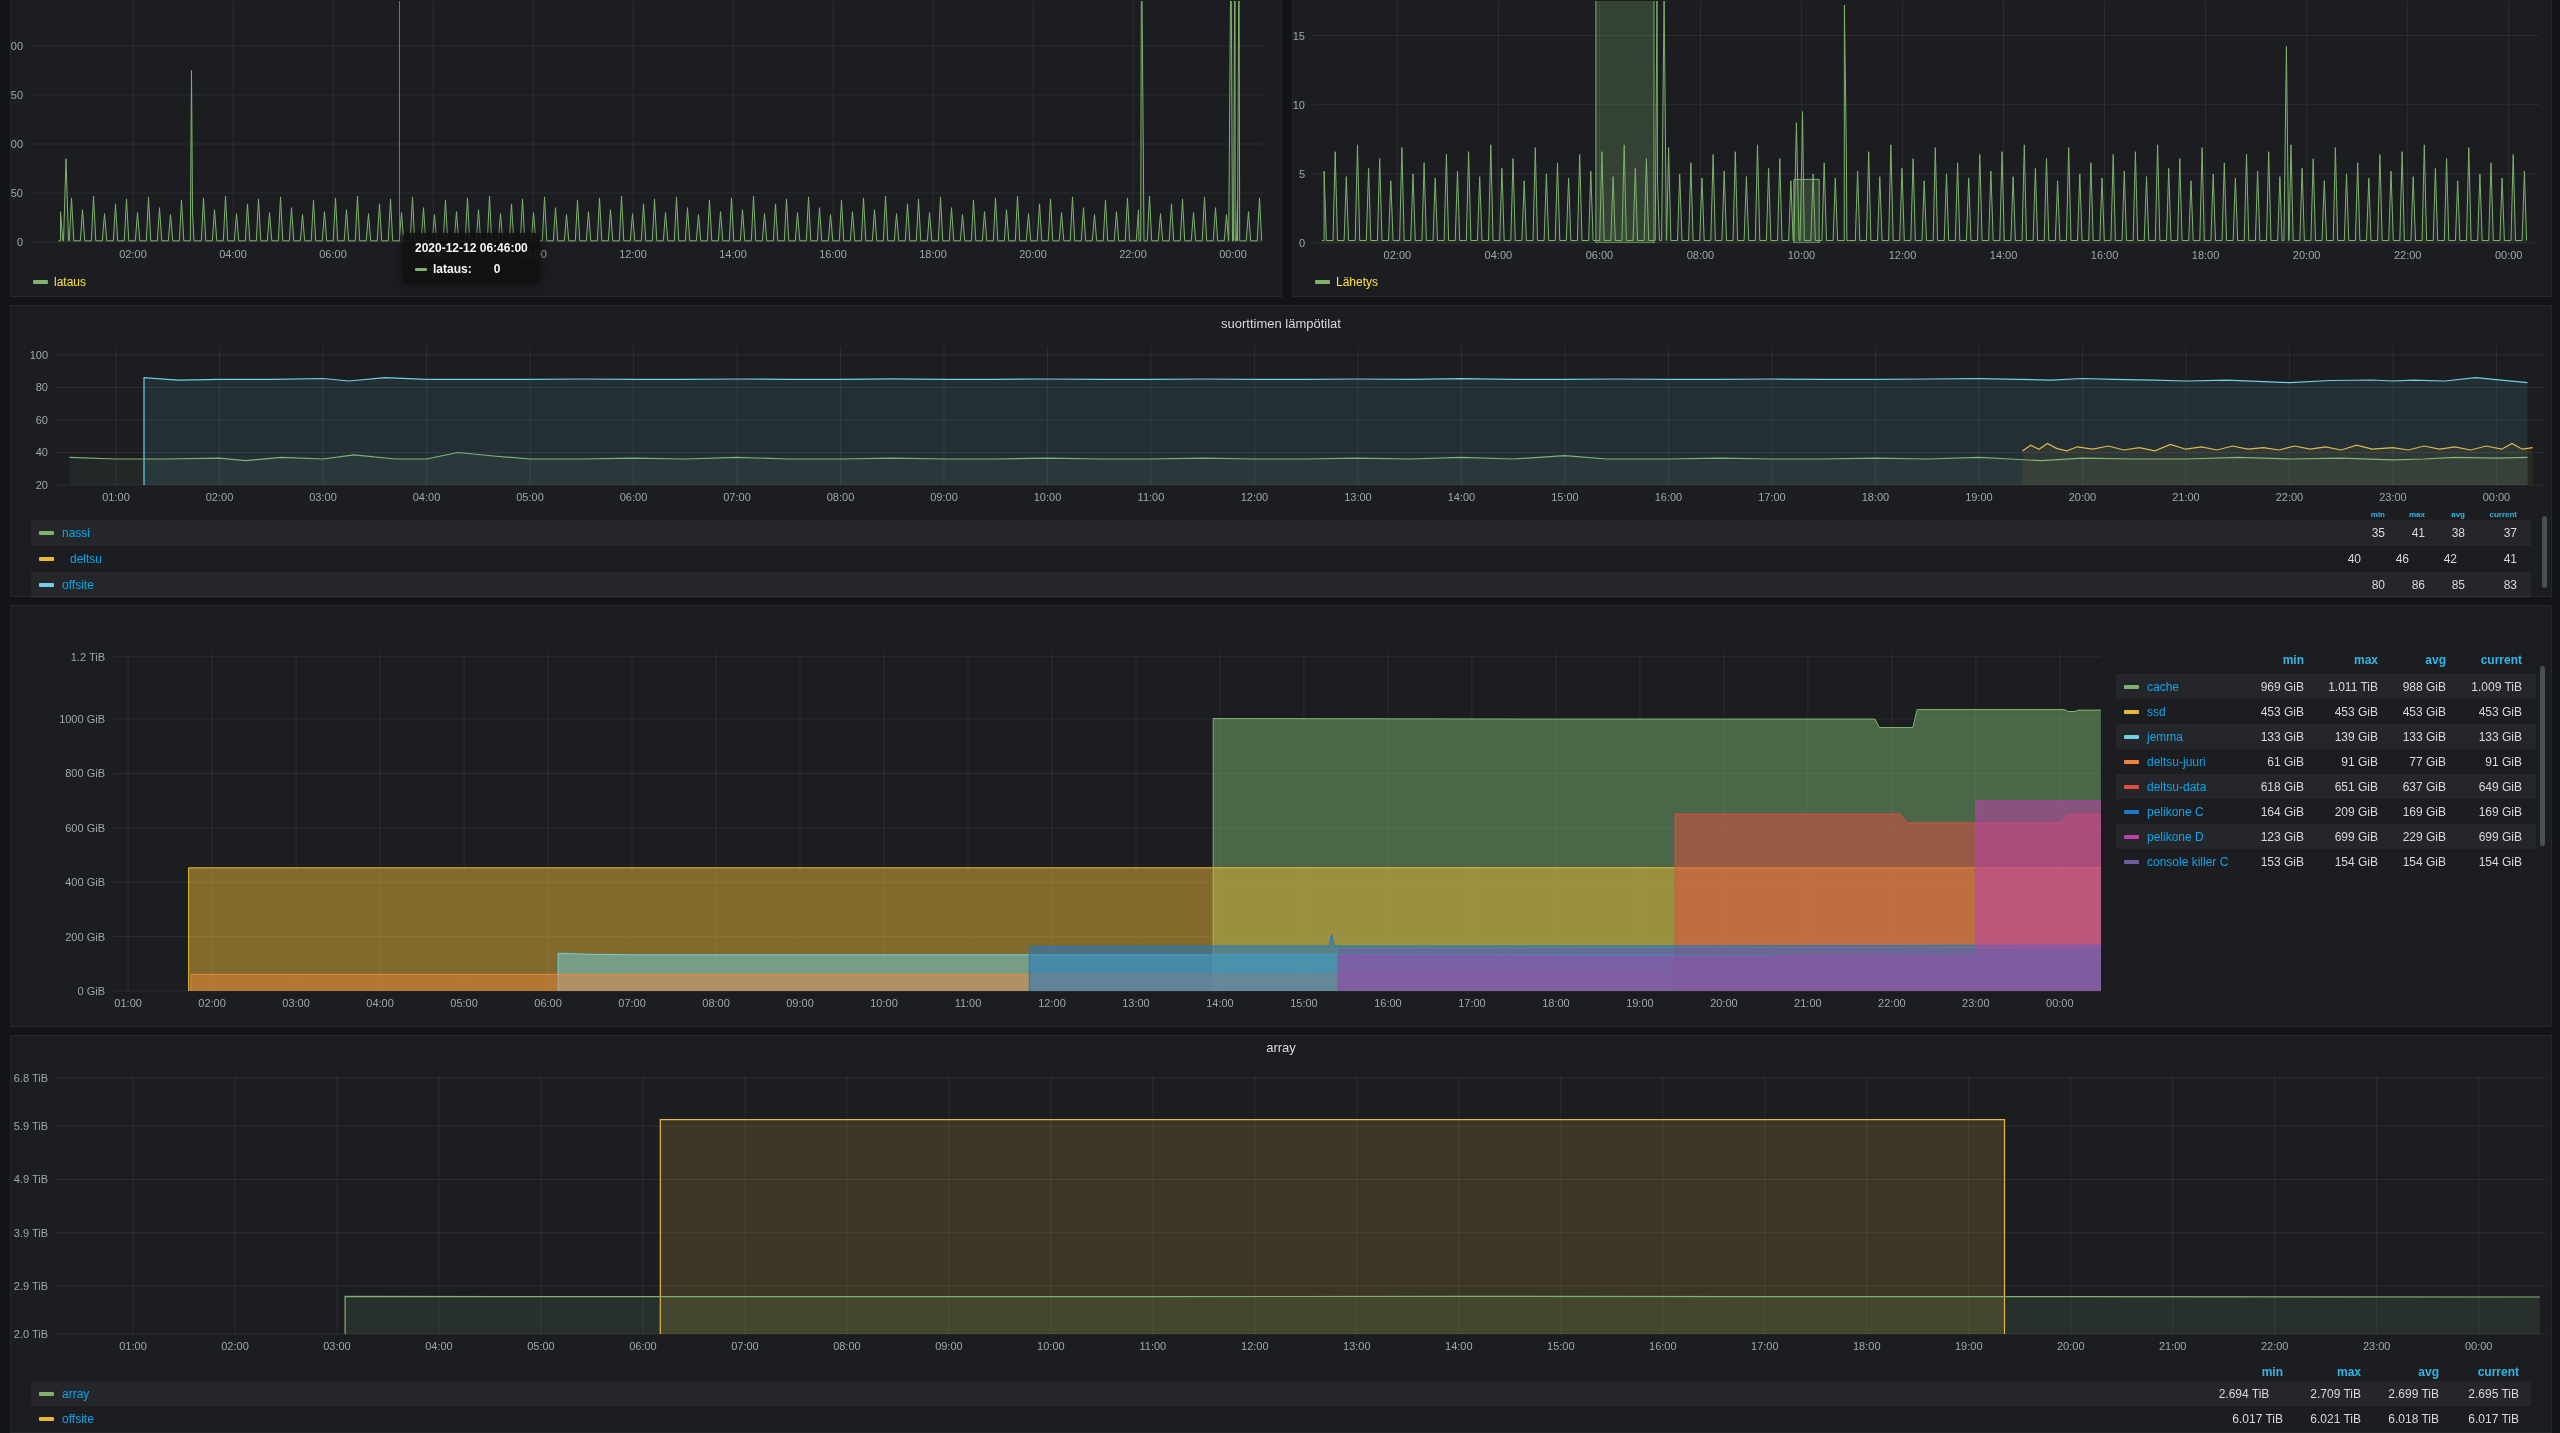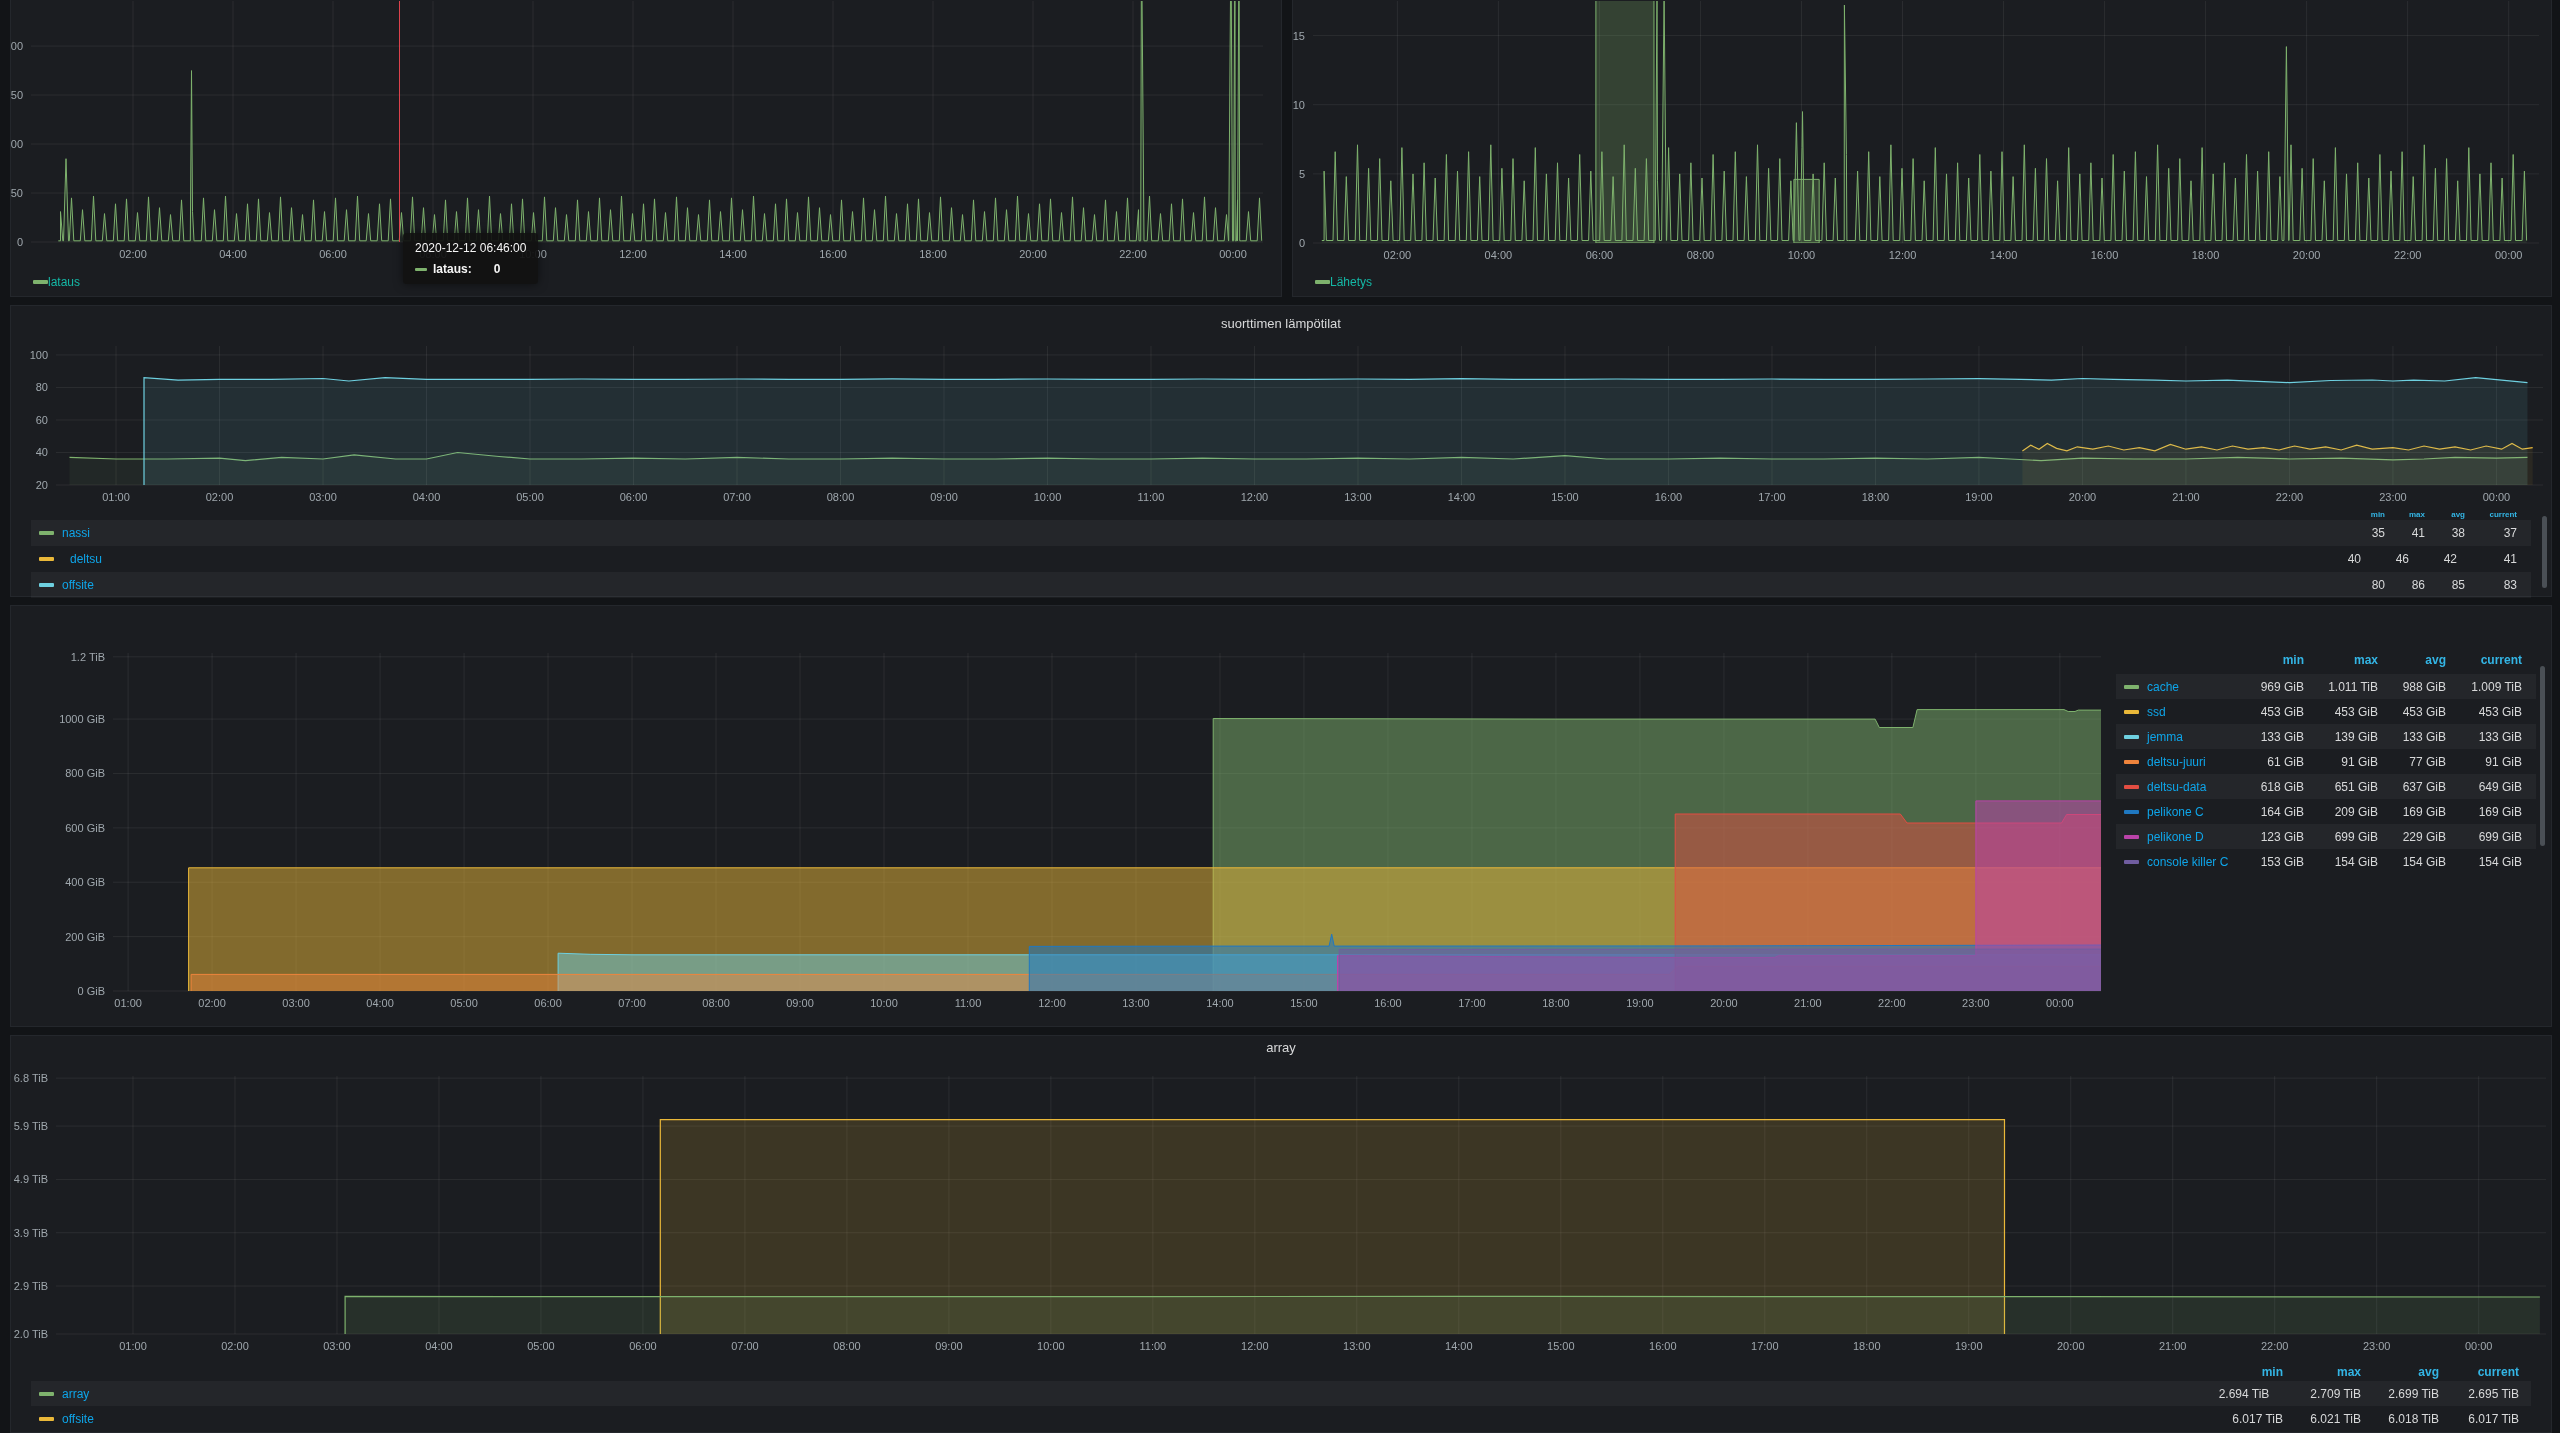--- a/index.html
+++ b/index.html
@@ -1,33 +1,33 @@
 <!DOCTYPE html>
 <html><head>
 <meta charset="utf-8">
 <style>
   html,body{margin:0;padding:0;background:#121417;font-family:"Liberation Sans",sans-serif;}
   .page{position:relative;width:2560px;height:1433px;background:#121417;overflow:hidden;}
   .panel{position:absolute;background:#1b1d21;border:1px solid #24272c;box-sizing:border-box;}
   .panel svg{position:absolute;left:0;top:0;}
   .panel-title{position:absolute;left:0;right:0;text-align:center;color:#d8d9da;font-size:13px;font-weight:500;cursor:pointer;}
   .axis-text{fill:#9fa7ad;font-size:11px;font-family:"Liberation Sans",sans-serif;}
-  .legend-simple{position:absolute;display:flex;align-items:center;color:#14b8a6;font-size:12px;font-weight:500;}
+  .legend-simple{position:absolute;display:flex;align-items:center;gap:6px;color:#fde047;font-size:12px;font-weight:500;}
   .dash{display:inline-block;width:15px;height:4px;border-radius:1px;}
   .lt{position:absolute;}
   .lt .lrow{display:flex;align-items:center;box-sizing:border-box;}
   .lt .lrow.zebra{background:rgba(255,255,255,0.045);}
   .lt .llabel{color:#0ea5e9;font-size:12px;font-weight:500;margin-left:8px;cursor:pointer;}
   .lt .lcell{color:#d8d9da;font-size:12px;text-align:right;flex:none;}
   .lt .lhead{color:#33B5E5;font-weight:700;cursor:pointer;}
   .spacer{flex:1;}
   .scrollthumb{position:absolute;width:5px;border-radius:3px;background:#4a4f55;}
   .crosshair{position:absolute;width:1px;background:rgba(255,73,83,0.85);}
   .gtooltip{position:absolute;background:rgba(17,17,17,0.93);border-radius:3px;padding:8px 12px;box-shadow:0 0 10px rgba(0,0,0,0.5);z-index:10;}
-  .gtooltip .tt-time{color:#f5f5f5;font-size:12px;font-weight:400;margin-bottom:7px;white-space:nowrap;}
+  .gtooltip .tt-time{color:#f5f5f5;font-size:12px;font-weight:700;margin-bottom:7px;white-space:nowrap;}
   .gtooltip .tt-row{display:flex;align-items:center;color:#f5f5f5;font-size:12px;font-weight:700;white-space:nowrap;}
   .gtooltip .tt-row .dash{width:12px;height:3px;margin-right:6px;}
   .gtooltip .tt-val{margin-left:22px;}
 </style>
 </head>
 <body>
 
 <div class="page">
 
   <div class="panel" style="left:10px;top:-4px;width:1272px;height:301px;">

